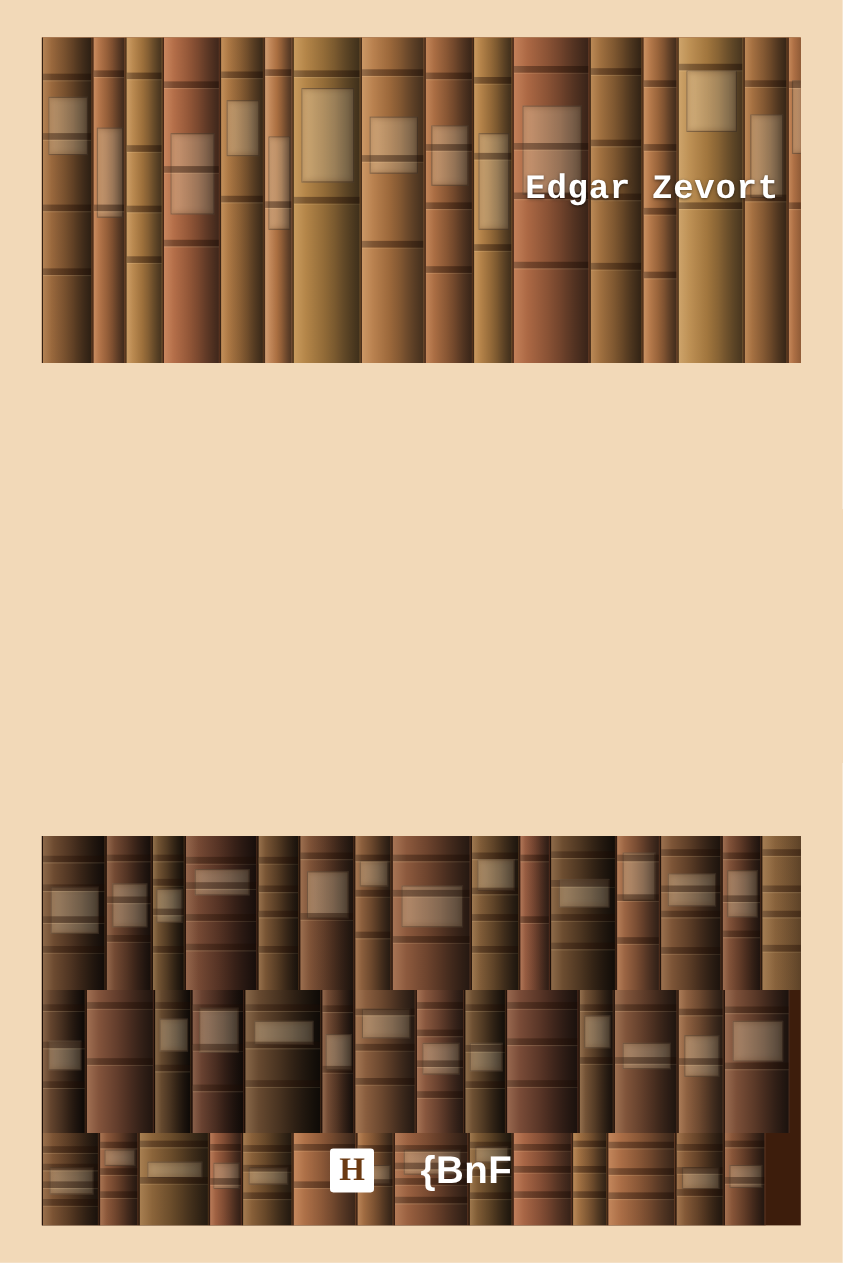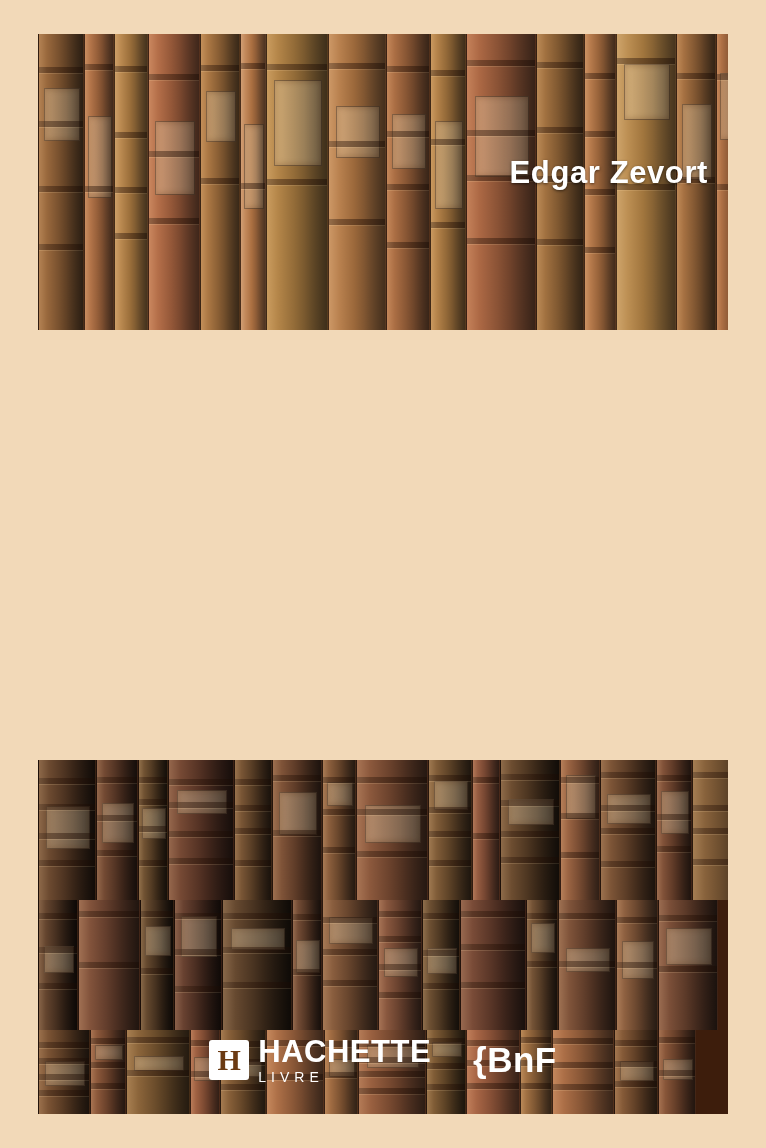--- a/index.html
+++ b/index.html
@@ -105,21 +105,21 @@
     line-height: 1.45;
     color: #1a1a1a;
     letter-spacing: 0.4px;
   }
 
   
   .author {
     position: absolute;
     right: 58px;
     top: 155px;
-    font-family: Liberation Sans, sans-serif;
+    font-family: Liberation Mono, monospace;
     font-weight: bold;
     font-size: 31px;
     color: #ffffff;
     letter-spacing: 0.6px;
     text-shadow: 0 1px 3px rgba(0,0,0,0.55);
   }
 
   
   .logos {
     position: absolute;
@@ -531,22 +531,18 @@
         <div class="spine" style="width: 38px; background: linear-gradient(to right, rgb(142, 85, 55) 0%, rgb(108, 65, 42) 45%, rgb(55, 35, 25) 100%);">
           <div class="label" style="top: 35.0687%; height: 22.031%;"></div>
           <div class="band" style="top: 8.18708%;"></div>
           <div class="band" style="top: 47.1768%;"></div>
         </div>
       </div>
 
     <div class="logos">
       <div class="hachette">
         <div class="hachette-mark">H</div>
-        <div class="hachette-words">
-          <div class="hachette-name">HACHETTE</div>
-          <div class="hachette-sub">LIVRE</div>
-        </div>
       </div>
       <div class="bnf">{BnF</div>
     </div>
   </div>
 
 </div>
 
 </body></html>

